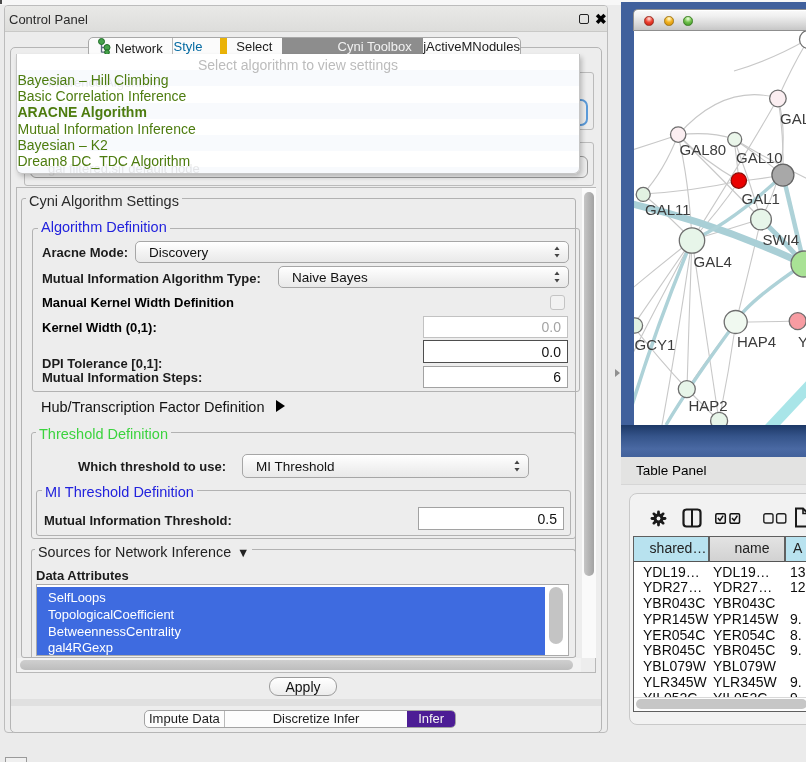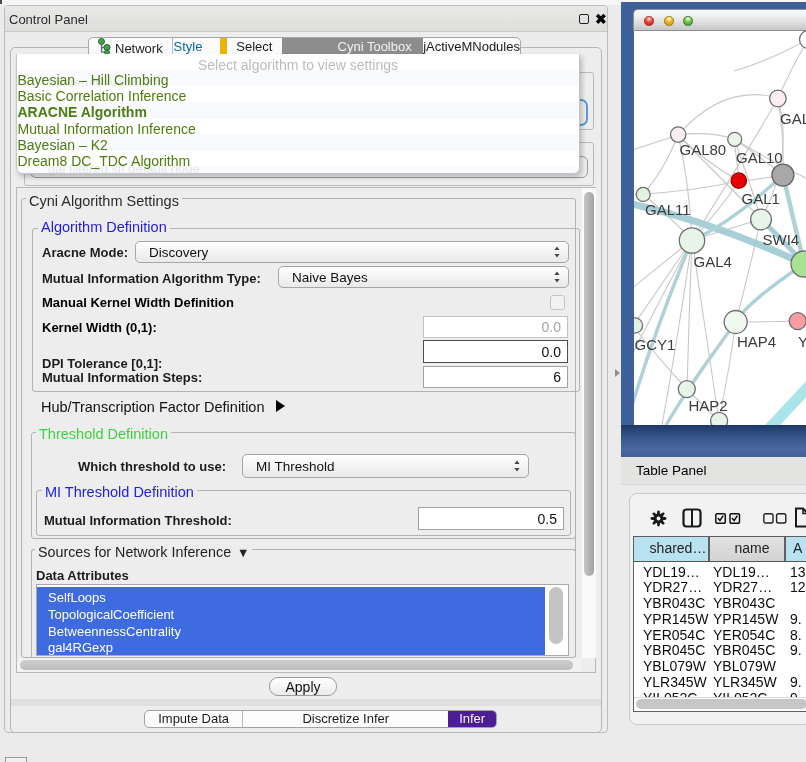--- a/index.html
+++ b/index.html
@@ -120,21 +120,21 @@
 <div class="abs" style="left:37px;top:587px;width:508px;height:68px;background:#3e6be0;"></div>
 <div class="abs" style="left:48px;top:590px;font-size:13px;color:#fff;line-height:16.8px;">SelfLoops<br>TopologicalCoefficient<br>BetweennessCentrality<br>gal4RGexp</div>
 <div class="abs" style="left:549px;top:587px;width:14px;height:57px;background:#c4c4c4;border-radius:7px;"></div>
 
 <div class="abs" style="left:269px;top:677px;width:68px;height:19px;background:linear-gradient(#ffffff,#ececec);
   border:1px solid #9c9c9c;border-radius:9px;box-sizing:border-box;text-align:center;">
   <span style="font-size:14px;color:#111;line-height:17.5px;">Apply</span></div>
 
 <div class="abs" style="left:11px;top:699px;width:590px;height:7px;background:#e0e0e0;"></div>
 
-<div class="abs" style="left:144px;top:710px;width:353px;height:18px;background:#fcfcfc;
+<div class="abs" style="left:144px;top:710px;width:312px;height:18px;background:#fcfcfc;
   border:1px solid #a2a2a2;border-radius:5px;overflow:hidden;display:flex;box-sizing:border-box;gap:43px;">
   <div style="width:98px;text-align:center;font-size:13px;color:#1c1c1c;line-height:16px;border-right:1px solid #b9b9b9;">Impute Data</div>
   <div style="width:120px;text-align:center;font-size:13px;color:#1c1c1c;line-height:16px;">Discretize Infer</div>
   <div style="flex:1;text-align:center;font-size:13px;color:#f4f4f4;line-height:16px;background:#4c1d95;">Infer Network</div>
 </div>
 
 <div class="abs" style="left:5px;top:757px;width:20px;height:14px;background:#f0f0f0;border:1.5px solid #9a9a9a;"></div>
 
 <div class="abs" style="left:88px;top:37px;width:433px;height:21px;background:#fbfbfb;
   border:1px solid #a8a8a8;border-radius:5px;overflow:hidden;display:flex;box-sizing:border-box;">

